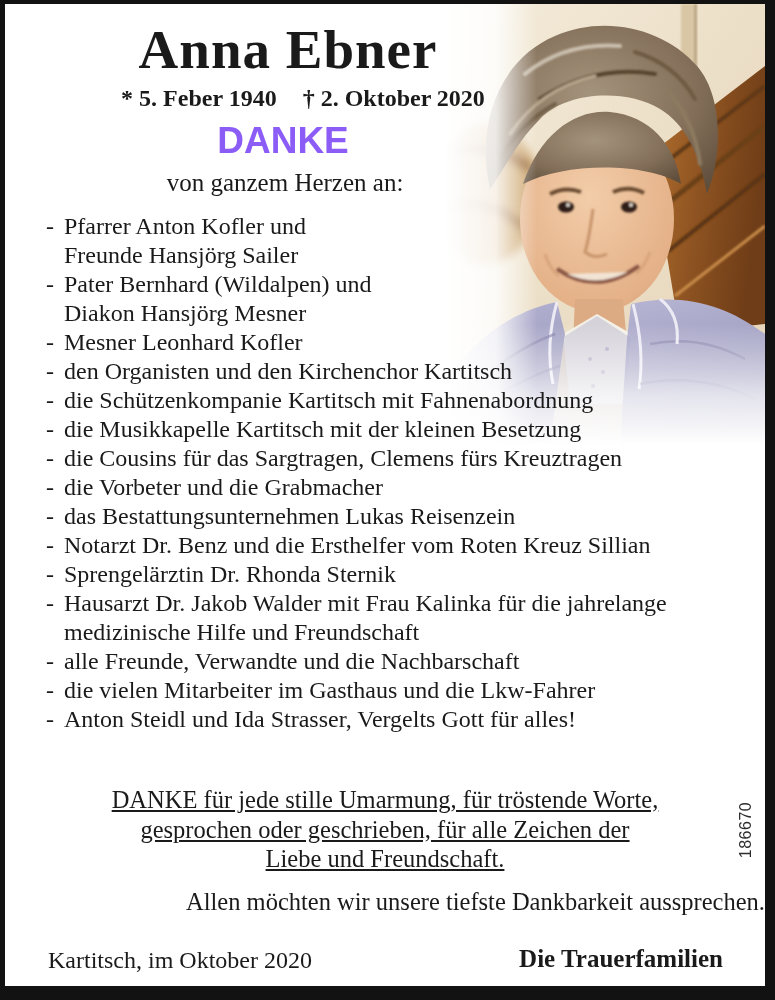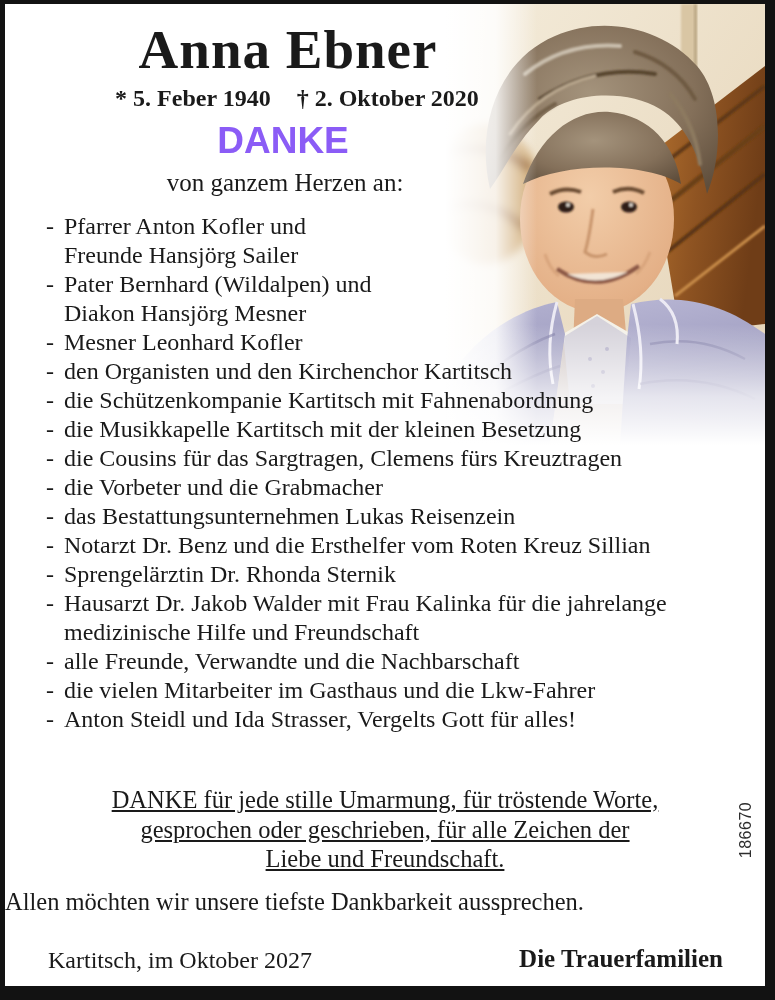--- a/index.html
+++ b/index.html
@@ -18,21 +18,21 @@
     position:absolute;left:445px;top:4px;width:320px;height:441px;z-index:1;
   }
   .photo svg{display:block;width:100%;height:100%;}
   
   .txt{position:absolute;z-index:3;}
   .title{
     top:20px;left:2px;width:572px;text-align:center;
     font-size:55px;font-weight:bold;line-height:60px;letter-spacing:1px;
   }
   .dates{
-    top:85px;left:11px;width:572px;text-align:center;
+    top:85px;left:17px;width:572px;text-align:center;
     font-size:24px;font-weight:bold;white-space:nowrap;
   }
   .dates .sep{display:inline-block;width:26px;}
   .danke-heading{
     top:121px;left:0px;width:566px;text-align:center;
     font-family:"Liberation Sans","DejaVu Sans",sans-serif;
     font-weight:bold;font-size:37px;line-height:40px;letter-spacing:0px;
     color:#8b5cf6;
   }
   .intro{
@@ -43,21 +43,21 @@
     top:212px;left:46px;width:700px;
     font-size:24px;line-height:29px;
   }
   .thanks-row{display:flex;}
   .bullet{width:18px;flex:0 0 18px;}
   .closing{
     top:785px;left:5px;width:760px;text-align:center;
     font-size:24.5px;line-height:29.5px;text-decoration:underline;
   }
   .gratitude{
-    top:888px;left:5px;width:760px;text-align:left;
+    top:888px;left:5px;width:760px;text-align:right;
     font-size:24.5px;
   }
   .place-date{
     top:947px;left:48px;font-size:24px;
   }
   .signature{
     top:945px;right:52px;font-size:25px;font-weight:bold;
   }
   .ad-number{
     top:820px;left:717px;width:60px;height:20px;
@@ -273,16 +273,16 @@
     </div>
   </div>
 
 <div class="txt closing">
     <div>DANKE für jede stille Umarmung, für tröstende Worte,</div>
     <div>gesprochen oder geschrieben, für alle Zeichen der</div>
     <div>Liebe und Freundschaft.</div>
   </div>
 <div class="txt gratitude">Allen möchten wir unsere tiefste Dankbarkeit aussprechen.</div>
 
-<div class="txt place-date">Kartitsch, im Oktober 2027</div>
+<div class="txt place-date">Kartitsch, im Oktober 2020</div>
 <div class="txt signature">Die Trauerfamilien</div>
 
 <div class="txt ad-number">186670</div>
 
 </body></html>

